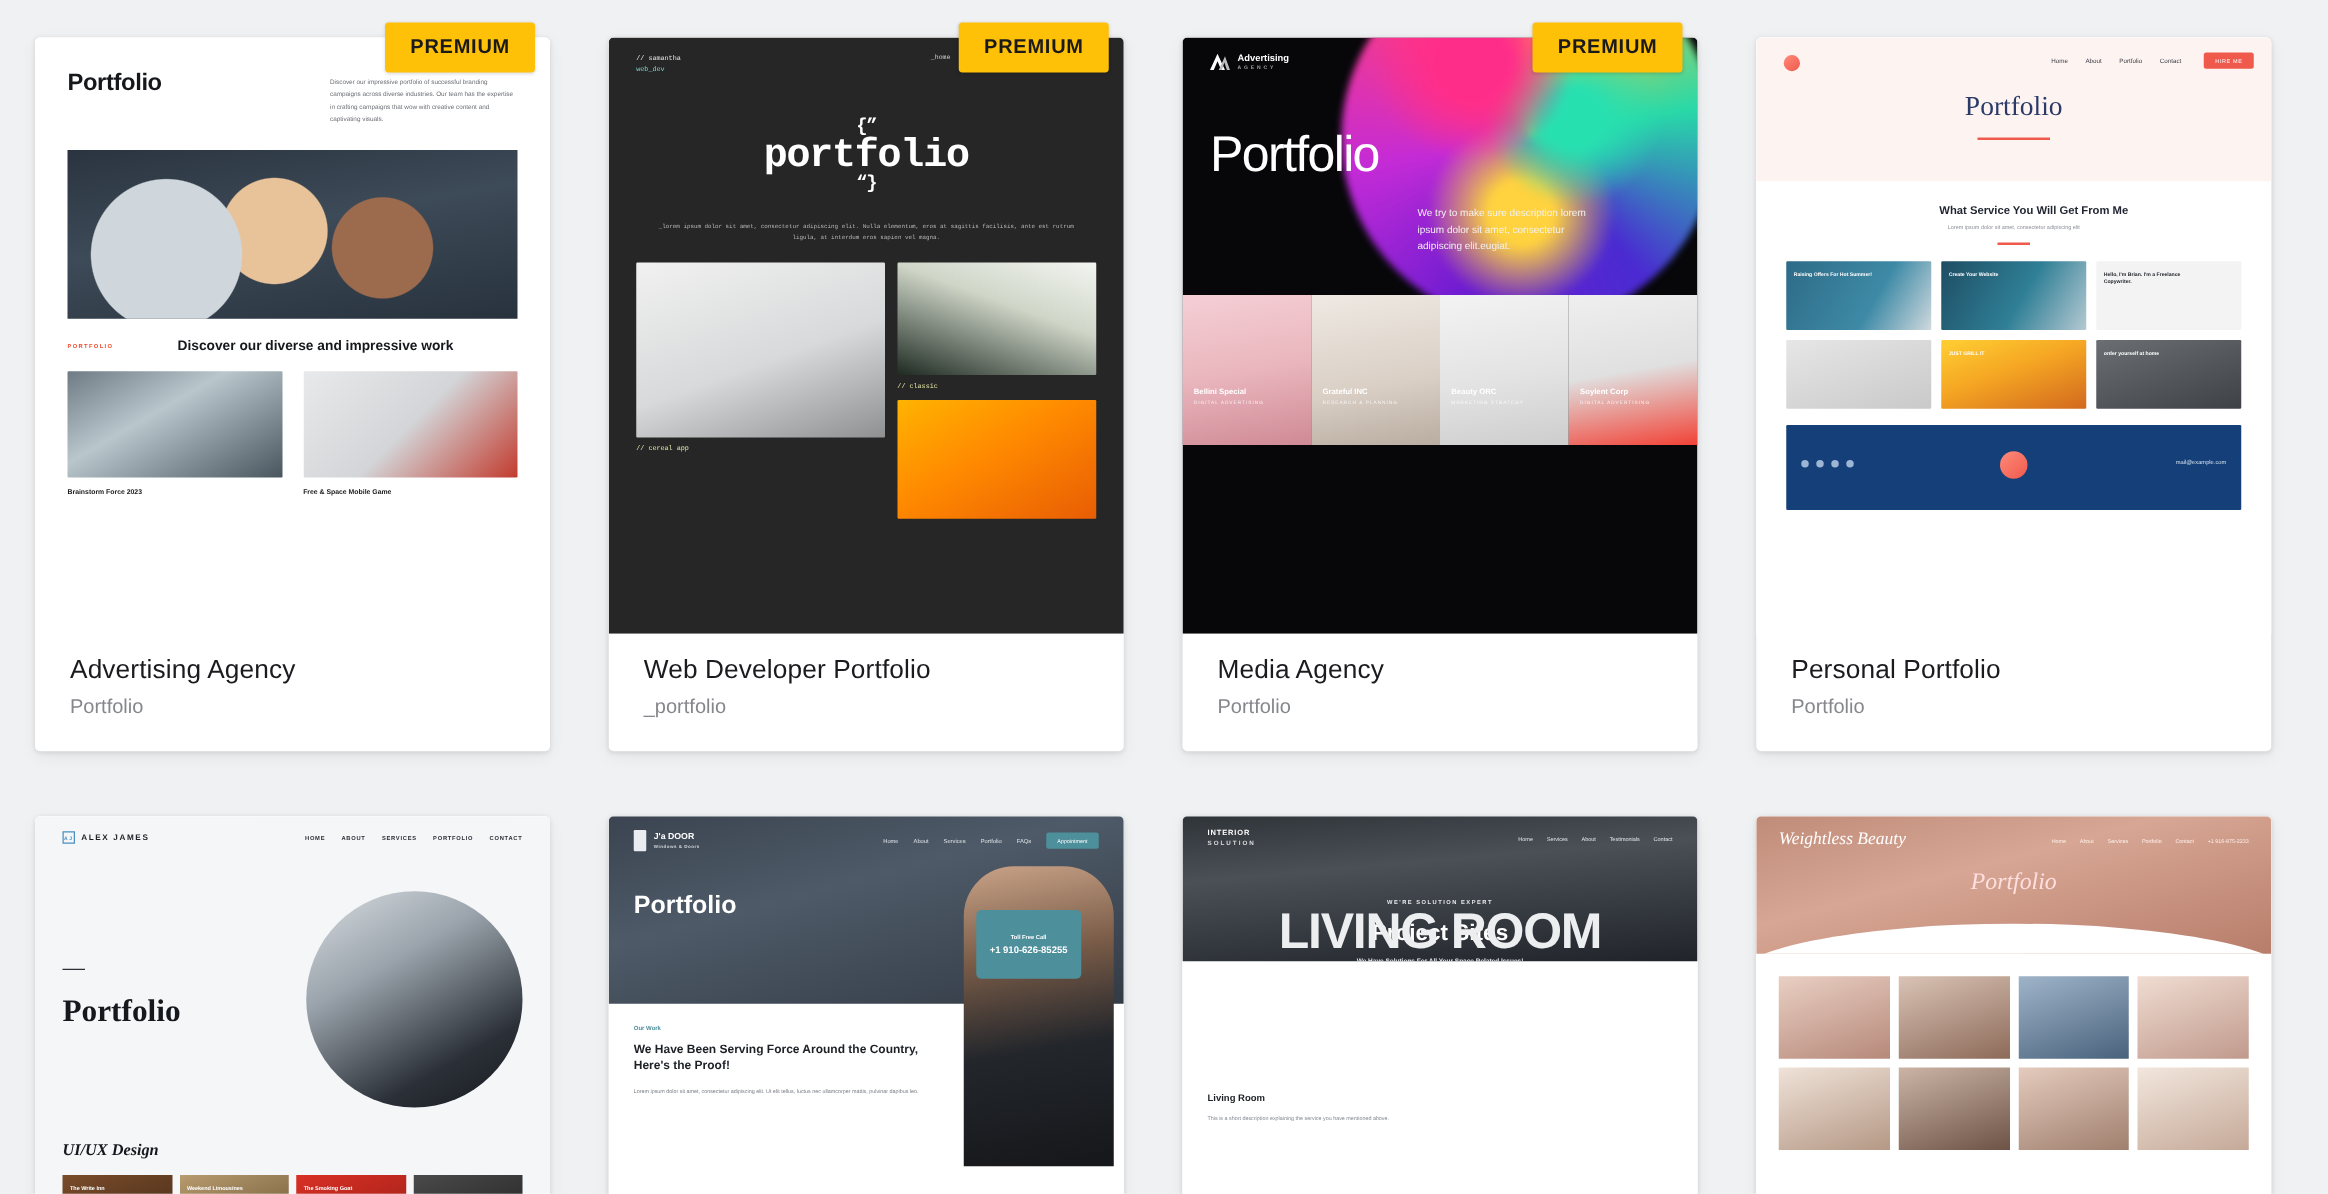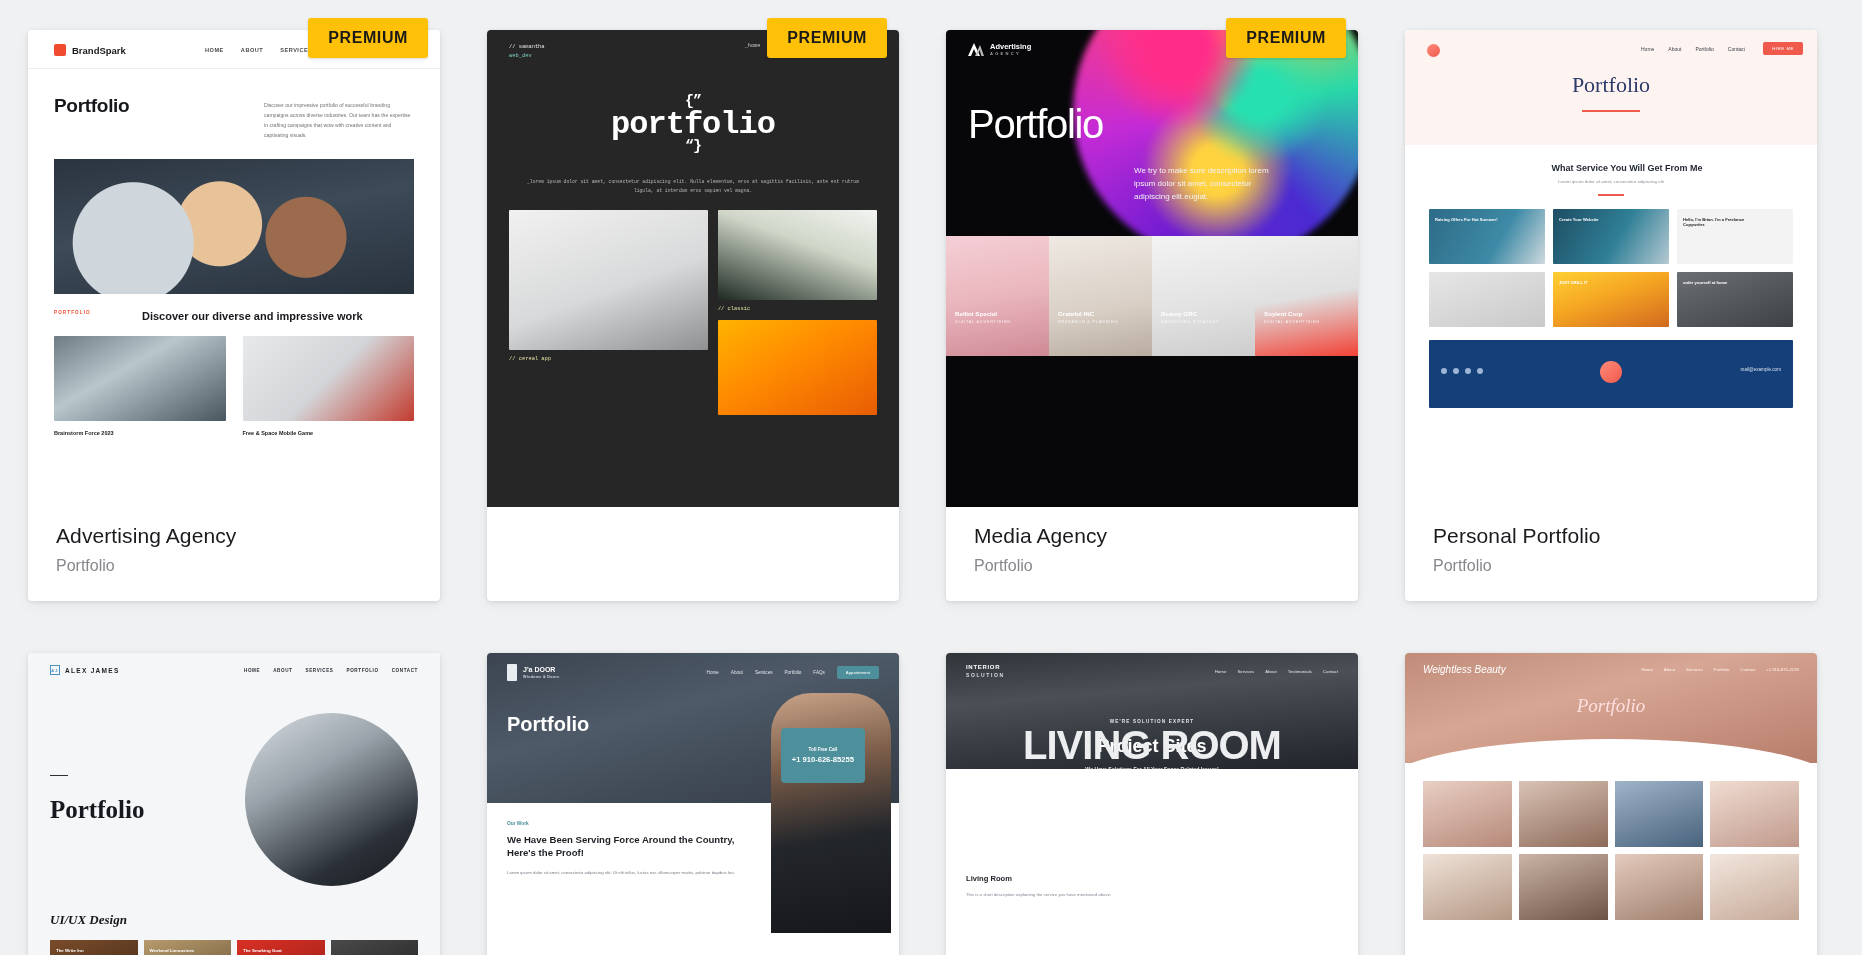--- a/index.html
+++ b/index.html
@@ -69,21 +69,21 @@
   .c1 .hp { font-size:5.1px; line-height:1.95; color:#6d7075; width:150px; margin-left:auto; padding-top:6px; }
   .c1 .bigimg {
     height:135px; margin:0 26px;
     background:
       radial-gradient(circle at 22% 62%, #cfd7dd 0 60px, transparent 61px),
       radial-gradient(circle at 46% 48%, #e8c39a 0 42px, transparent 43px),
       radial-gradient(circle at 70% 58%, #9c6b4e 0 40px, transparent 41px),
       linear-gradient(170deg,#2a3440 0%,#3d4a57 45%,#27323d 100%);
   }
   .c1 .bigimg:after{ content:""; position:absolute; }
-  .c1 .sect { display:flex; padding:16px 26px 8px; }
+  .c1 .sect { display:flex; align-items:center; padding:16px 26px 8px; }
   .c1 .eyebrow { font-size:4.6px; letter-spacing:1.1px; color:#ef4b2c; font-weight:700; }
   .c1 .sh { font-size:11px; font-weight:700; color:#16181c; margin:0 auto; }
   .c1 .grid2 { display:grid; grid-template-columns:1fr 1fr; gap:17px; padding:6px 26px 0; }
   .c1 .tile { height:85px; border-radius:1px; }
   .c1 .t1 { background: linear-gradient(150deg,#6e7b84 0%,#b9c6cc 40%,#49565f 100%); }
   .c1 .t2 { background: linear-gradient(135deg,#e8e9eb 0%,#d3d5d8 50%,#c23b2e 100%); }
   .c1 .cap { font-size:5.5px; color:#1a1a1a; font-weight:600; margin-top:9px; }
 
   
   .c2 { background:#262626; }
@@ -239,21 +239,21 @@
                font-size:40px; font-weight:700; color:#eceef0; letter-spacing:-1px; }
   .r3 .lr { padding:105px 20px 0; }
   .r3 .lrt { font-size:7.6px; font-weight:700; color:#1d2126; }
   .r3 .lrp { font-size:4.3px; line-height:1.9; color:#808690; margin-top:8px; width:150px; }
 
   
   .r4 { background:#fff; }
   .r4 .hero { height:110px; position:relative; overflow:hidden;
     background:linear-gradient(165deg,#c08c7a 0%,#d7a694 40%,#b87d6b 100%); }
   .r4 .nav { display:flex; align-items:center; padding:11px 18px; }
-  .r4 .logo { font-family:Liberation Sans, sans-serif; font-size:10px; color:#fff; font-style:italic; }
+  .r4 .logo { font-family:Liberation Serif, serif; font-size:14px; color:#fff; font-style:italic; }
   .r4 .navlinks { margin-left:auto; display:flex; gap:11px; font-size:4.3px; color:#fff2ec; align-items:center;}
   .r4 .ptitle { position:absolute; left:0; right:0; top:42px; text-align:center;
                 font-family:"Liberation Serif", serif; font-size:19px; color:#ffdfe0; font-style:italic; }
   .r4 .curve { position:absolute; left:-5%; bottom:-22px; width:110%; height:46px;
                background:#fff; border-radius:50% 50% 0 0 / 100% 100% 0 0; }
   .r4 .grid4 { display:grid; grid-template-columns:repeat(4,1fr); gap:7px; padding:18px 18px 0; }
   .r4 .g { height:66px; }
   .r4 .ga{background:linear-gradient(160deg,#e9cfc3,#b6897a);}
   .r4 .gb{background:linear-gradient(160deg,#d9c3b5,#8d6a59);}
   .r4 .gc{background:linear-gradient(160deg,#9fb4c9,#49627c);}
@@ -265,33 +265,20 @@
 </style>
 </head>
 <body>
 
 <div class="gallery">
 
   <div class="card">
     <div class="badge">PREMIUM</div>
     <div class="thumb">
       <div class="mini c1">
-        <div class="nav">
-          <div class="logo">
-            <span class="logomark"></span>
-            <span>BrandSpark</span>
-          </div>
-          <div class="navlinks">
-            <span>HOME</span>
-            <span>ABOUT</span>
-            <span>SERVICES</span>
-            <span class="on">PORTFOLIO</span>
-            <span>CONTACT</span>
-          </div>
-        </div>
         <div class="hero">
           <div class="h1">Portfolio</div>
           <div class="hp">Discover our impressive portfolio of successful branding campaigns across diverse industries. Our team has the expertise in crafting campaigns that wow with creative content and captivating visuals.</div>
         </div>
         <div class="bigimg"></div>
         <div class="sect">
           <div class="eyebrow">PORTFOLIO</div>
           <div class="sh">Discover our diverse and impressive work</div>
         </div>
         <div class="grid2">
@@ -341,20 +328,24 @@
             <div class="ph a"></div>
             <div class="lbl">// cereal app</div>
           </div>
           <div>
             <div class="ph b"></div>
             <div class="lbl">// classic</div>
             <div class="ph d" style="margin-top:8px"></div>
           </div>
         </div>
       </div>
+    </div>
+    <div class="card-meta">
+      <div class="card-title">Web Developer Portfolio</div>
+      <div class="card-sub">_portfolio</div>
     </div>
   </div>
 
   <div class="card">
     <div class="badge">PREMIUM</div>
     <div class="thumb">
       <div class="mini c3">
         <div class="herowrap">
           <div class="blob"></div>
           <div class="nav">

